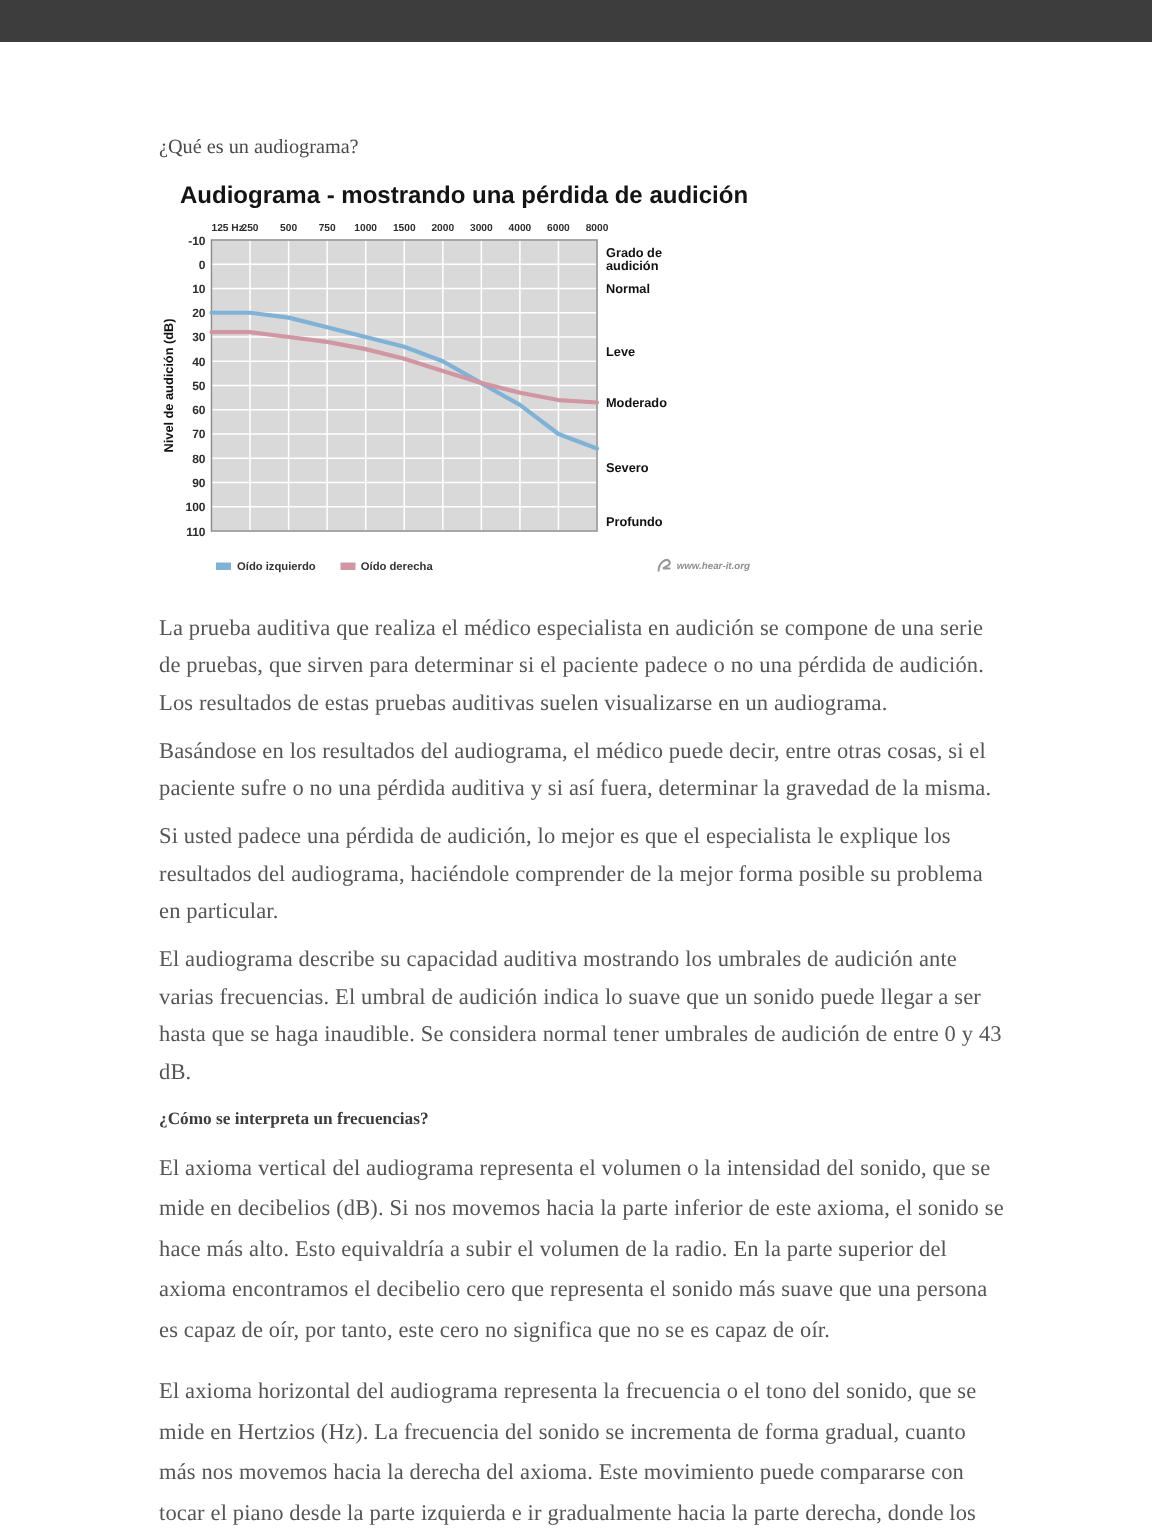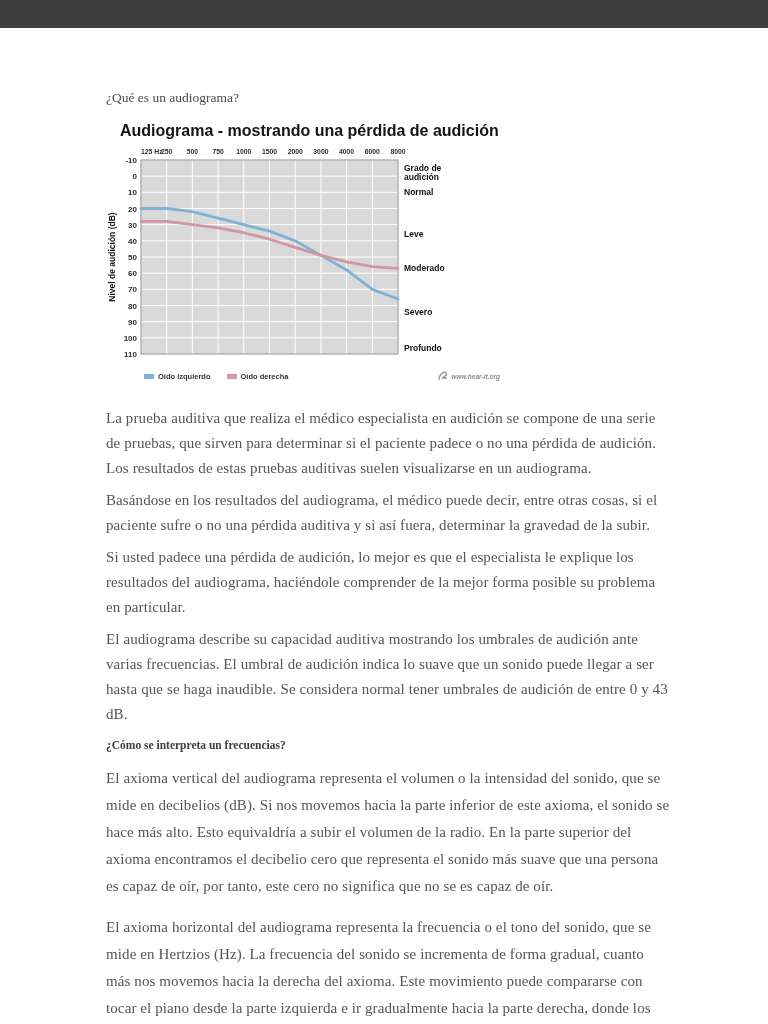--- a/index.html
+++ b/index.html
@@ -112,21 +112,21 @@
           <svg class="wm-logo" width="12" height="12" viewBox="0 0 12 12">
               <path d="M2 10 C2 4 7 1 9 3 C11 5 7 7 5 8 L10 8" fill="none" stroke="#9a9a9a" stroke-width="1.4"></path>
             </svg>
           <span>www.hear-it.org</span>
         </span>
       </div>
     </figure>
 
     <div id="paras1">
         <p class="body-p">La prueba auditiva que realiza el médico especialista en audición se compone de una serie de pruebas, que sirven para determinar si el paciente padece o no una pérdida de audición. Los resultados de estas pruebas auditivas suelen visualizarse en un audiograma.</p>
-        <p class="body-p">Basándose en los resultados del audiograma, el médico puede decir, entre otras cosas, si el paciente sufre o no una pérdida auditiva y si así fuera, determinar la gravedad de la subir.</p>
+        <p class="body-p">Basándose en los resultados del audiograma, el médico puede decir, entre otras cosas, si el paciente sufre o no una pérdida auditiva y si así fuera, determinar la gravedad de la misma.</p>
         <p class="body-p">Si usted padece una pérdida de audición, lo mejor es que el especialista le explique los resultados del audiograma, haciéndole comprender de la mejor forma posible su problema en particular.</p>
         <p class="body-p">El audiograma describe su capacidad auditiva mostrando los umbrales de audición ante varias frecuencias. El umbral de audición indica lo suave que un sonido puede llegar a ser hasta que se haga inaudible. Se considera normal tener umbrales de audición de entre 0 y 43 dB.</p>
       </div>
 
     <h2 class="sec-heading">¿Cómo se interpreta un frecuencias?</h2>
 
     <div id="paras2">
         <p class="body-p s2">El axioma vertical del audiograma representa el volumen o la intensidad del sonido, que se mide en decibelios (dB). Si nos movemos hacia la parte inferior de este axioma, el sonido se hace más alto. Esto equivaldría a subir el volumen de la radio. En la parte superior del axioma encontramos el decibelio cero que representa el sonido más suave que una persona es capaz de oír, por tanto, este cero no significa que no se es capaz de oír.</p>
         <p class="body-p s2">El axioma horizontal del audiograma representa la frecuencia o el tono del sonido, que se mide en Hertzios (Hz). La frecuencia del sonido se incrementa de forma gradual, cuanto más nos movemos hacia la derecha del axioma. Este movimiento puede compararse con tocar el piano desde la parte izquierda e ir gradualmente hacia la parte derecha, donde los tonos se hacen cada vez más agudos. En una conversación normal las frecuencias suelen estar entre 500 y 3000 Hz.</p>
       </div>

